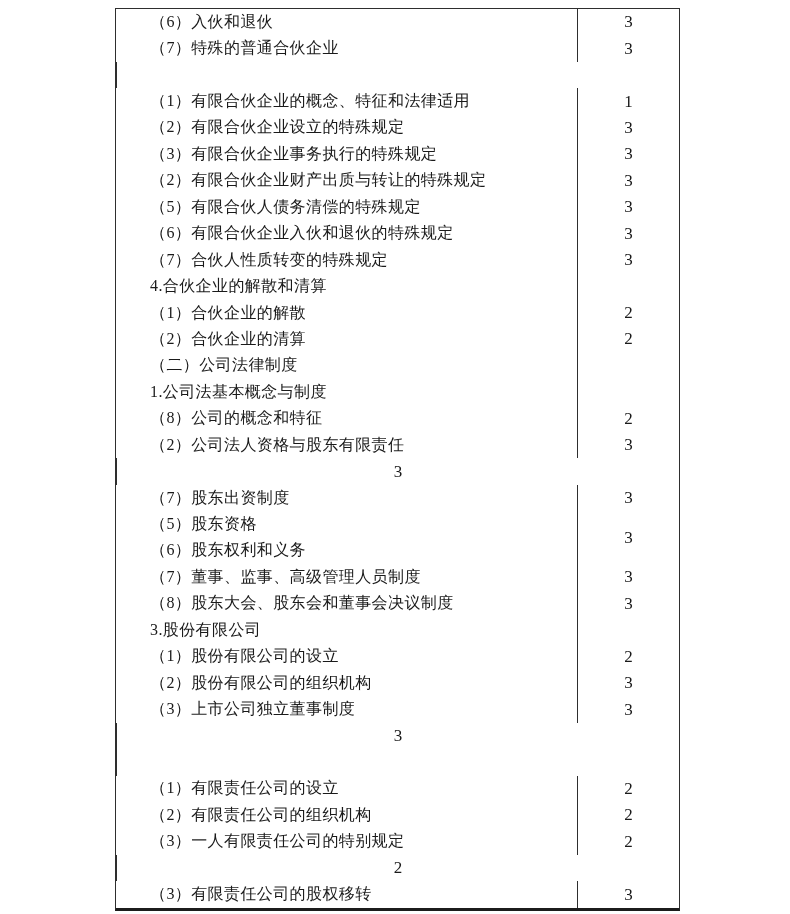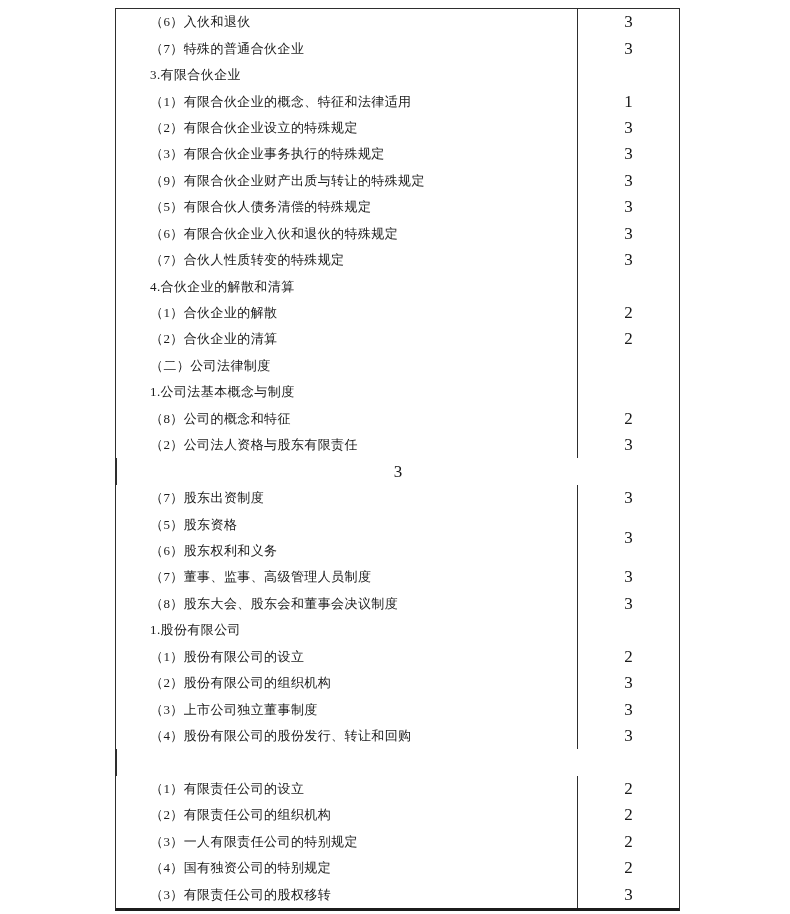--- a/index.html
+++ b/index.html
@@ -39,21 +39,21 @@
     height: 26.44px;
   }
   .row.merged { height: 52.88px; }
   .label-cell {
     width: 461px;
     box-sizing: border-box;
     padding-left: 34px;
     display: flex;
     flex-direction: column;
     justify-content: center;
-    font-size: 13px;
+    font-size: 16px;
     letter-spacing: 0.4px;
     white-space: nowrap;
     overflow: hidden;
   }
   .merged .label-cell { }
   .merged .label-cell .line {
     height: 26.44px;
     display: flex;
     align-items: center;
   }
@@ -74,37 +74,36 @@
     <div class="rows-host" id="table-rows">
         <div class="row">
           <div class="label-cell">（6）入伙和退伙</div>
           <div class="value-cell">3</div>
         </div>
         <div class="row">
           <div class="label-cell">（7）特殊的普通合伙企业</div>
           <div class="value-cell">3</div>
         </div>
         <div class="row">
-          <div class="label-cell">3.有限合伙企业</div>
           <div class="value-cell"></div>
         </div>
         <div class="row">
           <div class="label-cell">（1）有限合伙企业的概念、特征和法律适用</div>
           <div class="value-cell">1</div>
         </div>
         <div class="row">
           <div class="label-cell">（2）有限合伙企业设立的特殊规定</div>
           <div class="value-cell">3</div>
         </div>
         <div class="row">
           <div class="label-cell">（3）有限合伙企业事务执行的特殊规定</div>
           <div class="value-cell">3</div>
         </div>
         <div class="row">
-          <div class="label-cell">（9）有限合伙企业财产出质与转让的特殊规定</div>
+          <div class="label-cell">（2）有限合伙企业财产出质与转让的特殊规定</div>
           <div class="value-cell">3</div>
         </div>
         <div class="row">
           <div class="label-cell">（5）有限合伙人债务清偿的特殊规定</div>
           <div class="value-cell">3</div>
         </div>
         <div class="row">
           <div class="label-cell">（6）有限合伙企业入伙和退伙的特殊规定</div>
           <div class="value-cell">3</div>
         </div>
@@ -156,56 +155,54 @@
         </div>
         <div class="row">
           <div class="label-cell">（7）董事、监事、高级管理人员制度</div>
           <div class="value-cell">3</div>
         </div>
         <div class="row">
           <div class="label-cell">（8）股东大会、股东会和董事会决议制度</div>
           <div class="value-cell">3</div>
         </div>
         <div class="row">
-          <div class="label-cell">1.股份有限公司</div>
+          <div class="label-cell">3.股份有限公司</div>
           <div class="value-cell"></div>
         </div>
         <div class="row">
           <div class="label-cell">（1）股份有限公司的设立</div>
           <div class="value-cell">2</div>
         </div>
         <div class="row">
           <div class="label-cell">（2）股份有限公司的组织机构</div>
           <div class="value-cell">3</div>
         </div>
         <div class="row">
           <div class="label-cell">（3）上市公司独立董事制度</div>
           <div class="value-cell">3</div>
         </div>
         <div class="row">
-          <div class="label-cell">（4）股份有限公司的股份发行、转让和回购</div>
           <div class="value-cell">3</div>
         </div>
         <div class="row">
           <div class="value-cell"></div>
         </div>
         <div class="row">
           <div class="label-cell">（1）有限责任公司的设立</div>
           <div class="value-cell">2</div>
         </div>
         <div class="row">
           <div class="label-cell">（2）有限责任公司的组织机构</div>
           <div class="value-cell">2</div>
         </div>
         <div class="row">
           <div class="label-cell">（3）一人有限责任公司的特别规定</div>
           <div class="value-cell">2</div>
         </div>
         <div class="row">
-          <div class="label-cell">（4）国有独资公司的特别规定</div>
           <div class="value-cell">2</div>
         </div>
         <div class="row">
           <div class="label-cell">（3）有限责任公司的股权移转</div>
           <div class="value-cell">3</div>
         </div>
       </div>
   </div>
 </div>
 

